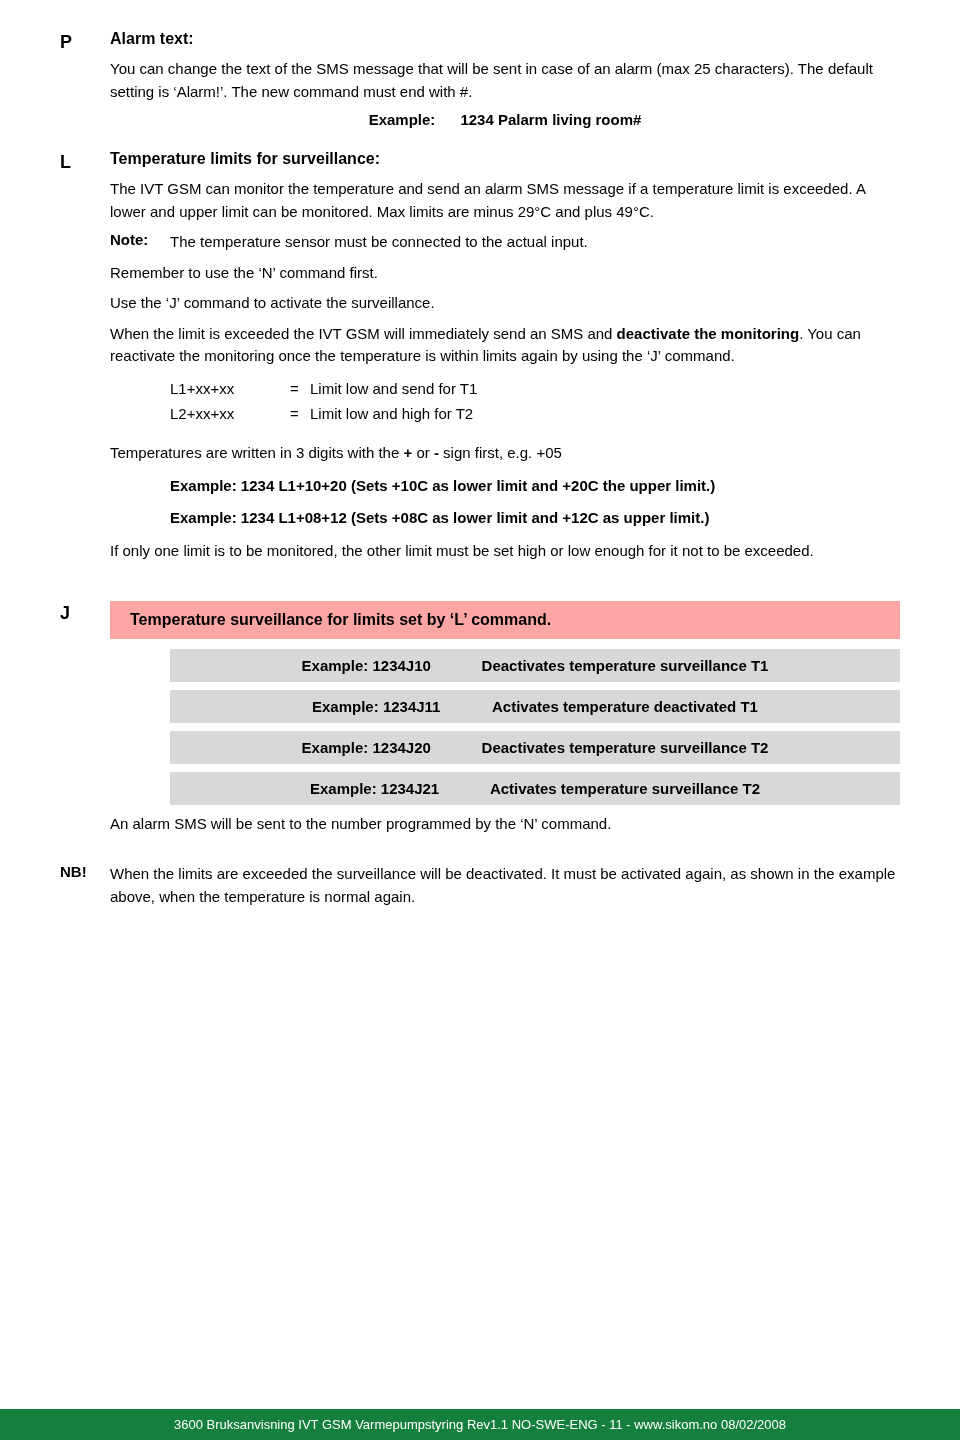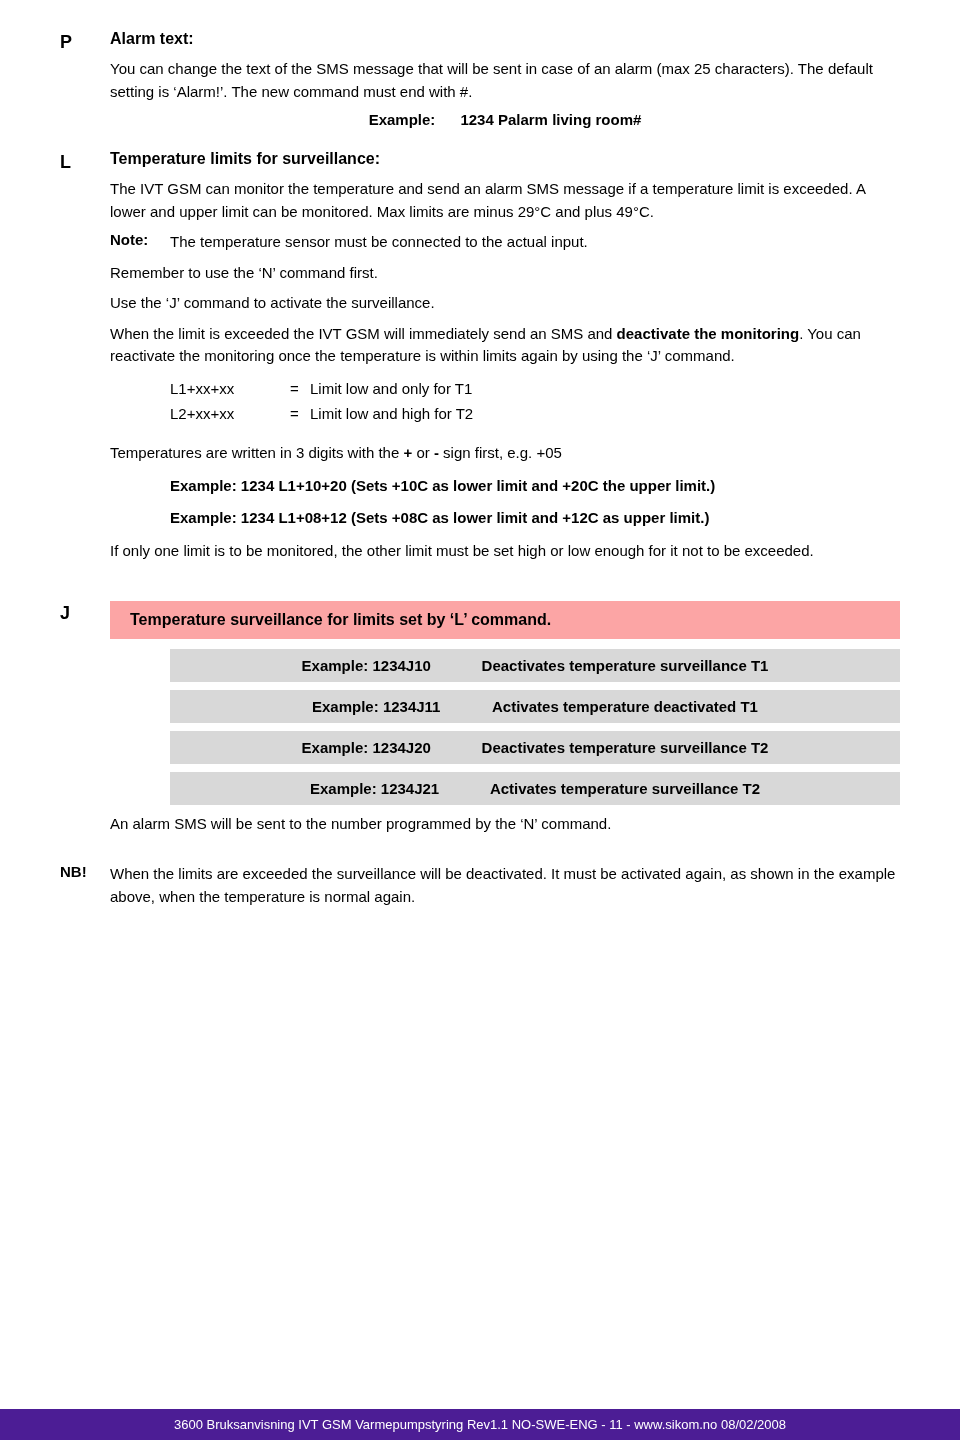--- a/index.html
+++ b/index.html
@@ -88,21 +88,21 @@
       background: #d8d8d8;
       padding: 8px 15px;
       margin-bottom: 8px;
     }
 
     .footer {
       position: absolute;
       bottom: 0;
       left: 0;
       right: 0;
-      background: #4c1d95;
+      background: #15803d;
       color: #fff;
       text-align: center;
       padding: 8px 0;
       font-size: 13px;
     }
 
     .limit-table {
       margin: 12px 0 20px 60px;
     }
 
@@ -199,21 +199,21 @@
       <p>Remember to use the ‘N’ command first.</p>
       <p>Use the ‘J’ command to activate the surveillance.</p>
       <p>
         <span>When the limit is exceeded the IVT GSM will immediately send an SMS and </span><strong>deactivate the monitoring</strong><span>. You can reactivate the monitoring once the temperature is within limits again by using the ‘J’ command.</span>
       </p>
 
       <div class="limit-table">
         <div class="limit-row">
           <span class="limit-cmd">L1+xx+xx</span>
           <span class="limit-eq">=</span>
-          <span class="limit-desc">Limit low and only for T1</span>
+          <span class="limit-desc">Limit low and send for T1</span>
         </div>
         <div class="limit-row">
           <span class="limit-cmd">L2+xx+xx</span>
           <span class="limit-eq">=</span>
           <span class="limit-desc">Limit low and high for T2</span>
         </div>
       </div>
 
       <p class="temp-note">
         Temperatures are written in 3 digits with the <strong>+</strong> or <strong>-</strong> sign first, e.g. +05

